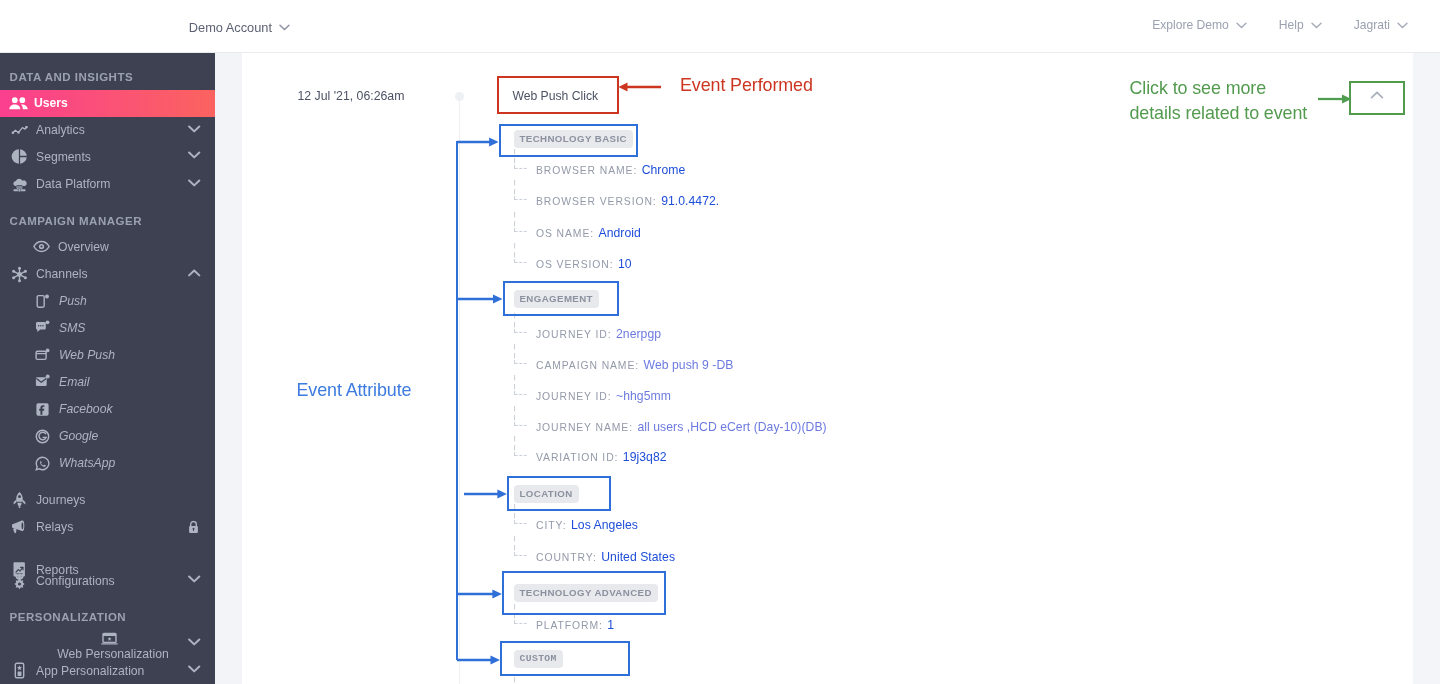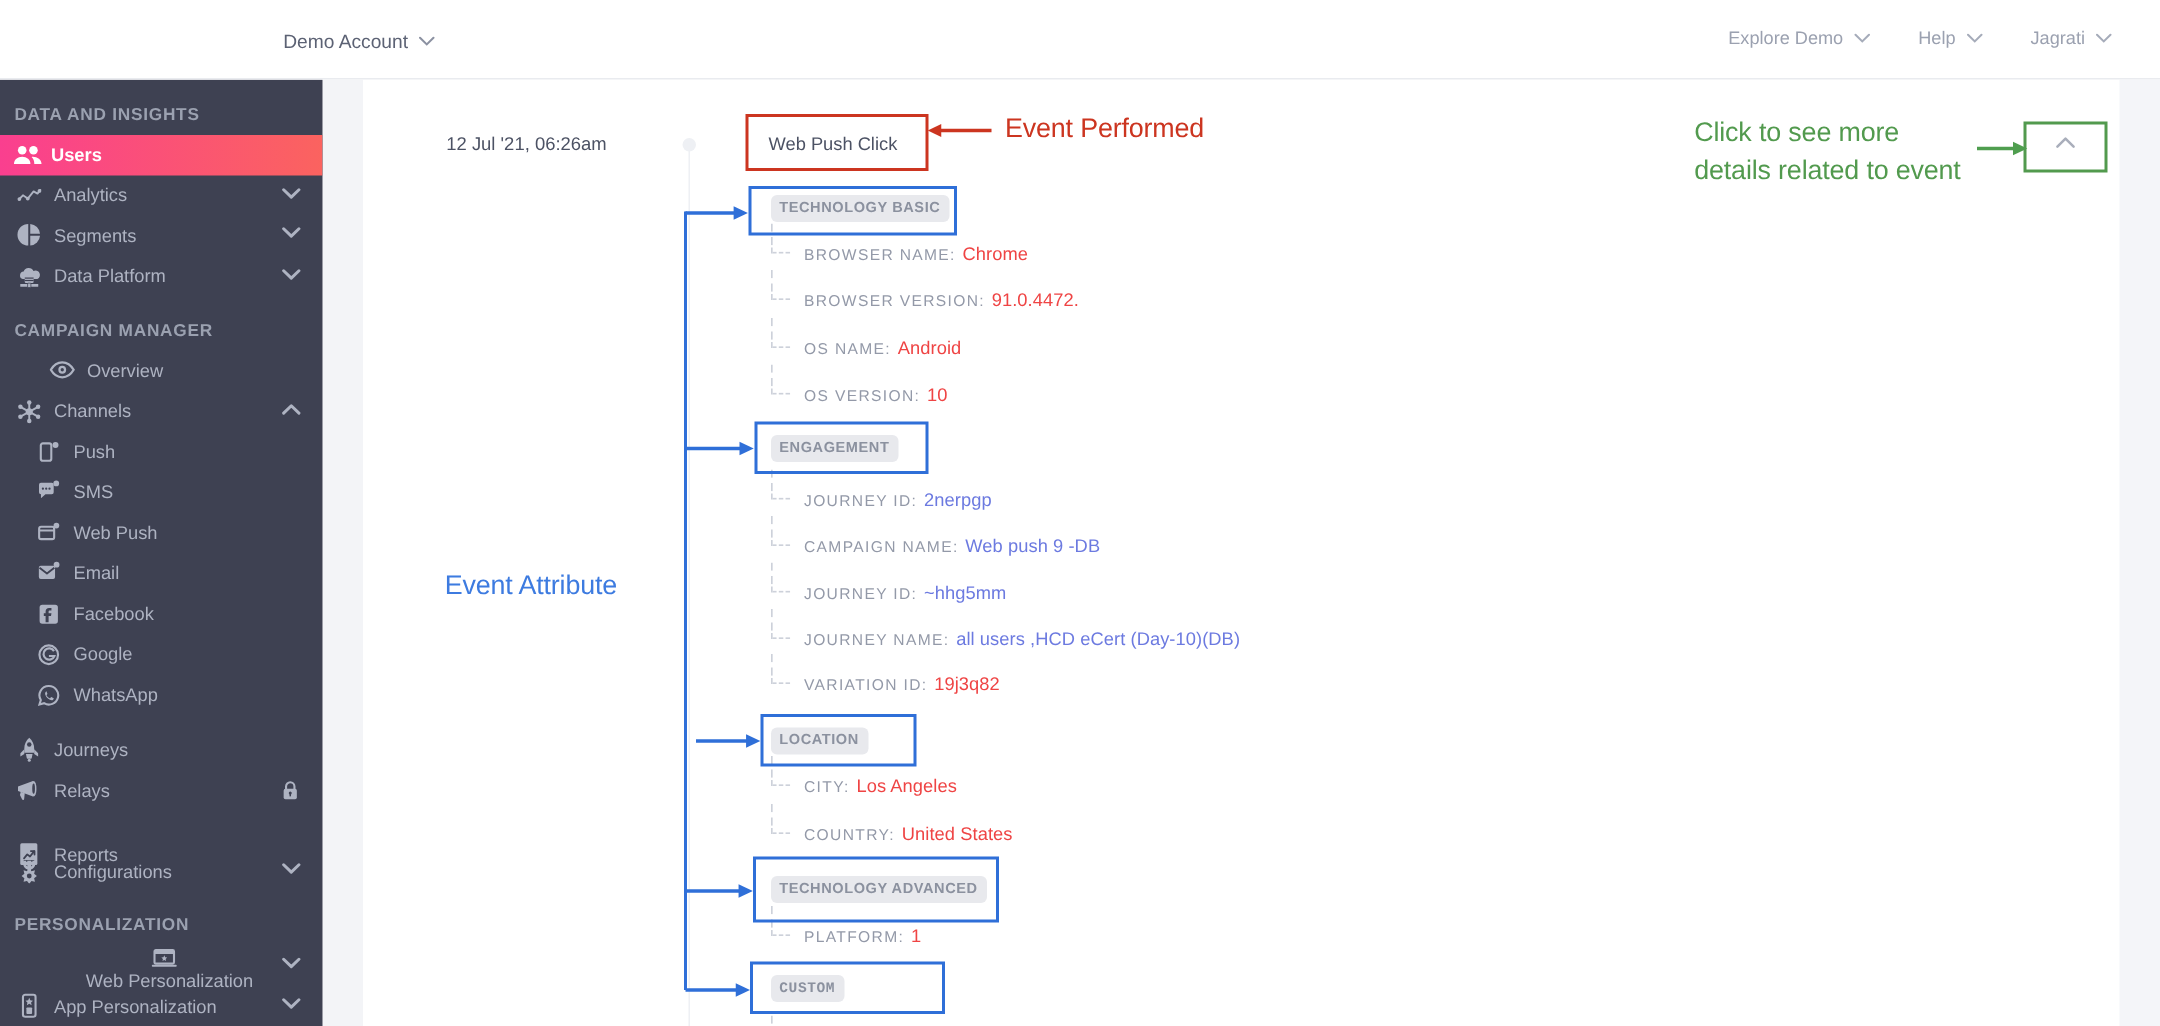--- a/index.html
+++ b/index.html
@@ -24,47 +24,47 @@
   .gutter { position:absolute; left:215px; top:53px; width:27px; height:631px; background:#f3f4f7; }
   .sec-title { position:absolute; left:0; font-size:11.5px; font-weight:bold; color:#9ba1b0;
     letter-spacing:0.5px; padding-left:9.6px; height:14px; line-height:14px; }
   .nav-item { position:absolute; left:0; width:215px; display:flex; align-items:center; height:27px;
     padding-left:11px; color:#aeb3c2; font-size:12.2px; }
   .nav-item.active { background:linear-gradient(90deg,#fa3f8f 0%,#fb635f 100%); color:#fff; font-weight:bold; }
   .nav-item.active .nav-ico { width:19px; margin-right:6px; margin-left:-2px; }
   .nav-ico { width:17px; height:17px; display:flex; align-items:center; justify-content:center;
     margin-right:8px; flex:none; }
   .nav-ico svg { display:block; }
-  .nav-item.sub { padding-left:25px; }
+  .nav-item.sub { padding-left:35px;font-style:italic; }
   .nav-item.sub .nav-ico { width:15px; height:15px; margin-right:9px; }
   .nav-caret { position:absolute; right:14.5px; top:50%; margin-top:-5.5px; width:12.4px; height:8px; line-height:0; }
   .nav-lock { position:absolute; right:16px; top:50%; transform:translateY(-50%); width:11px; height:13px; }
 
   
   .scroll-strip { position:absolute; left:1413px; top:53px; width:27px; height:631px; background:#f4f5f9; }
   .content { position:absolute; left:242px; top:53px; width:1198px; height:631px; background:#fff;
     overflow:hidden; }
   .tl-date { position:absolute; left:55.5px; top:35.5px; font-size:12.3px; color:#4c5264; letter-spacing:0.0px; }
   .tl-dot { position:absolute; left:213px; top:38.8px; width:9.2px; height:9.2px; border-radius:50%;
     background:#eef0f4; }
   .tl-line { position:absolute; left:217.1px; top:47px; width:1.2px; height:584px; background:#eef0f4; }
   .ev-name { position:absolute; left:270.4px; top:35.5px; font-size:12.2px; color:#4c5264; letter-spacing:0.0px; }
 
   .grp { position:absolute; left:0; line-height:0; font-size:0; }
   .chip { display:inline-block; background:#e8e9ed; color:#8b919f; font-size:9.7px; font-weight:bold;
     letter-spacing:0.4px; border-radius:4px; padding:0 6px; height:18px; line-height:18px; }
   .attr { position:absolute; left:0; white-space:nowrap; line-height:15px; }
   .attr-key { color:#9399a8; font-size:10.4px; letter-spacing:0.9px; font-weight:normal; }
-  .attr-val { color:#ef4444; font-size:12.2px; letter-spacing:0.05px; margin-left:4.5px; }
+  .attr-val { color:#1d4ed8; font-size:12.2px; letter-spacing:0.05px; margin-left:4.5px; }
   .attr-val.link { color:#6c7ae0; }
   .tree-elbow { position:absolute; width:17px; height:22px; }
   .box-red { position:absolute; border:2.4px solid #cc3520; }
   .box-blue { position:absolute; border:2.4px solid #2f6fd8; }
   .box-green { position:absolute; border:2.4px solid #529a4e; }
-  .lbl-red { position:absolute; color:#cc3520; font-size:17.9px; letter-spacing:-0.1px; }
+  .lbl-red { position:absolute; color:#cc3520; font-size:17.9px; letter-spacing:-0.1px;margin-left:10px; }
   .lbl-blue { position:absolute; color:#3d7be0; font-size:17.9px; letter-spacing:-0.1px; }
   .lbl-green { position:absolute; color:#529a4e; font-size:17.9px; line-height:25.7px; letter-spacing:-0.1px; }
   .arrow-svg { position:absolute; overflow:visible; }
 </style>
 </head>
 <body>
 
 <div class="app">
 
   <div class="topbar">

